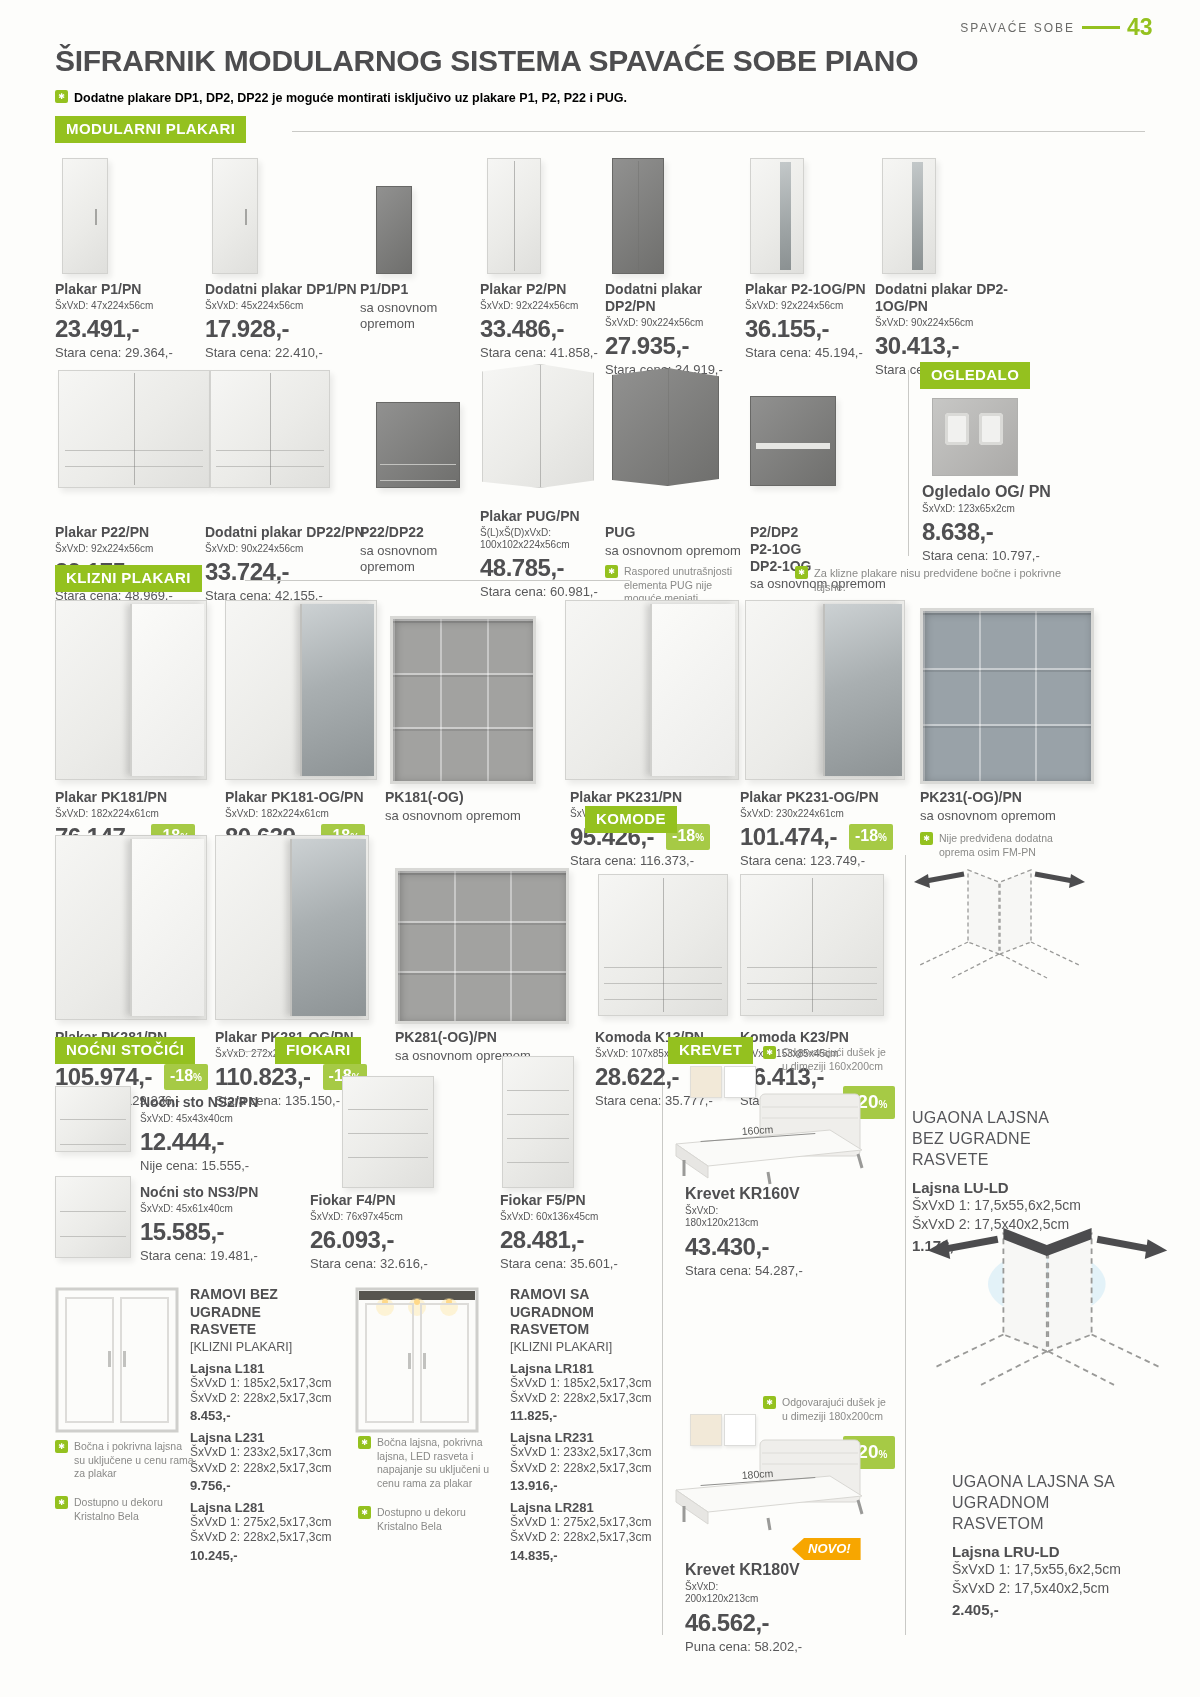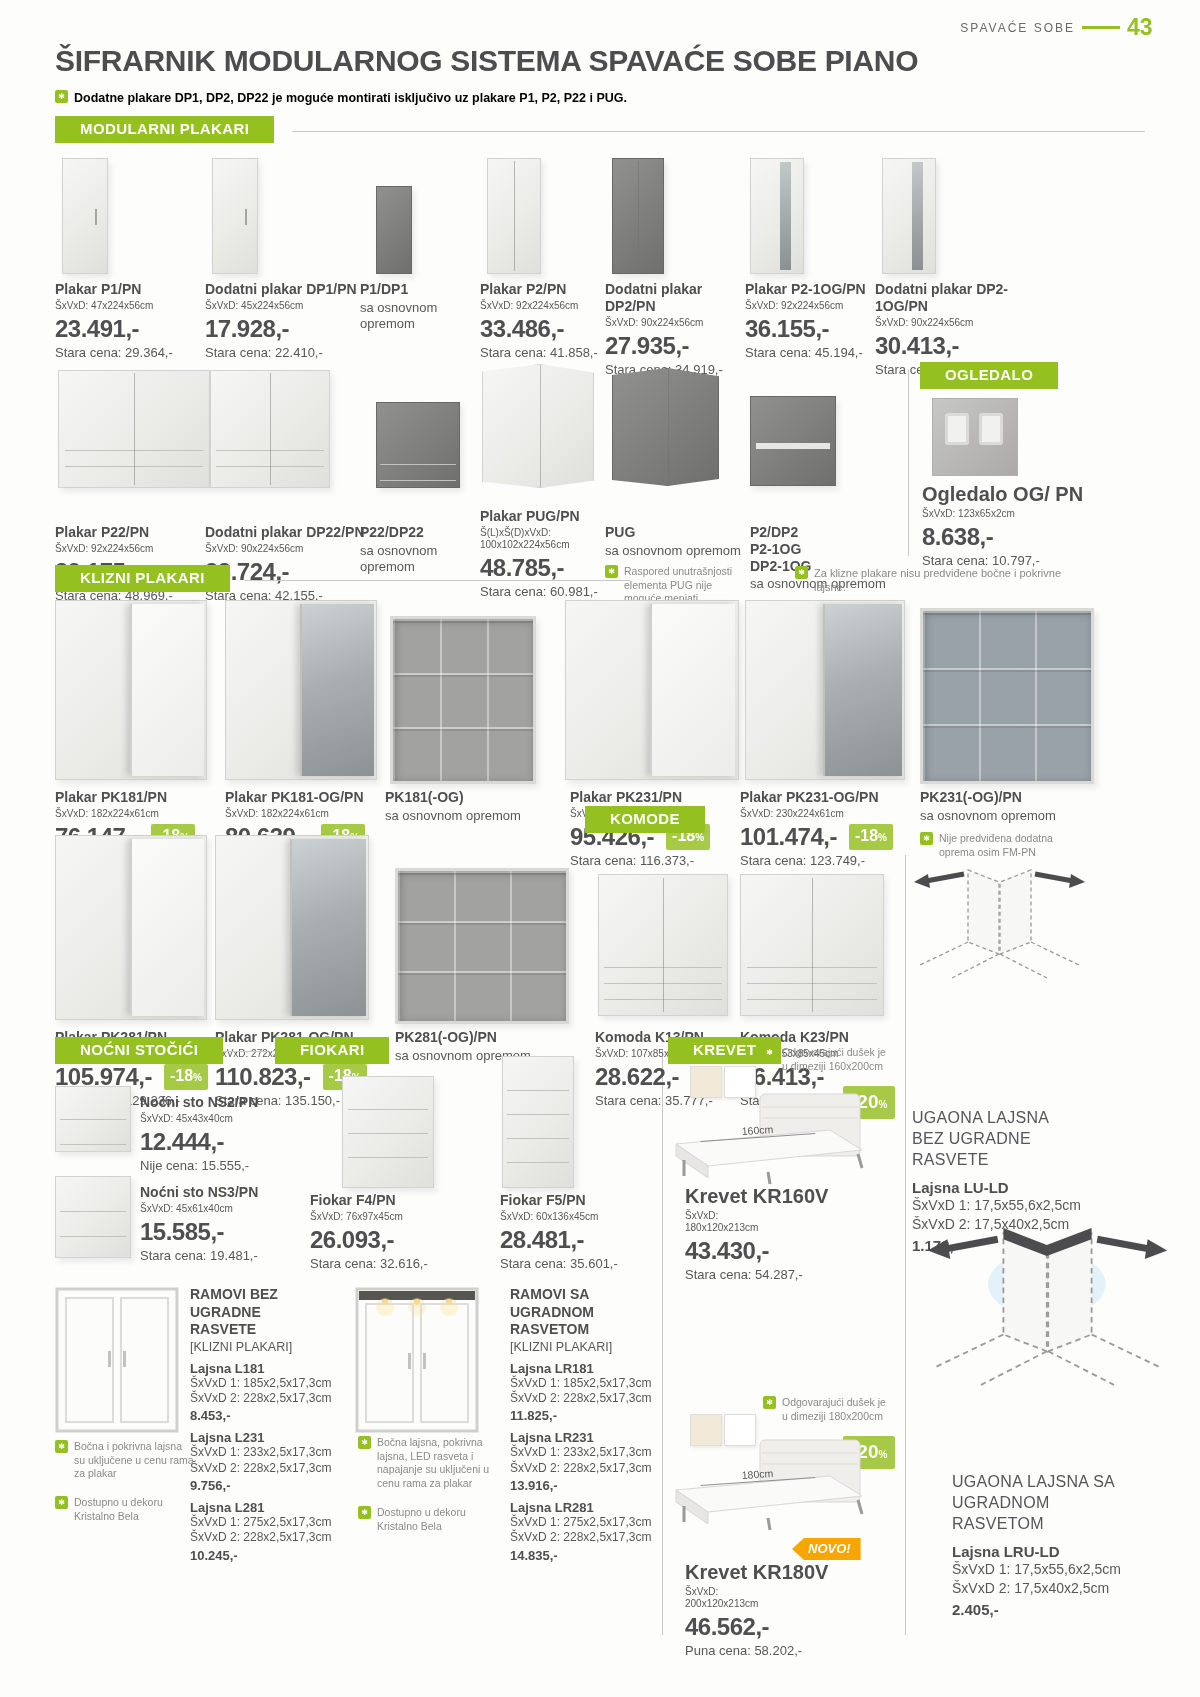--- a/index.html
+++ b/index.html
@@ -1,30 +1,30 @@
 <!DOCTYPE html>
 <html><head>
 <meta charset="utf-8">
 <style>
   html,body{margin:0;padding:0;background:#fff;}
   #page{position:relative;width:1200px;height:1697px;background:#fdfdfb;font-family:"Liberation Sans",sans-serif;color:#58585a;overflow:hidden;}
   .c{position:absolute;}
   .hline{position:absolute;height:1px;background:#c9c9c6;}
   .vline{position:absolute;width:1px;background:#c9c9c6;}
-  .secbadge{position:absolute;background:#94c11f;color:#fff;font-weight:bold;font-size:15px;letter-spacing:.4px;padding:4px 25px 6px;}
+  .secbadge{position:absolute;background:#94c11f;color:#fff;font-weight:bold;font-size:15px;letter-spacing:.4px;padding:4px 11px 6px;}
   .hdrlabel{font-size:12px;letter-spacing:2px;color:#6a6a68;text-align:right;}
   .pagenum{font-size:23px;font-weight:bold;color:#94c11f;}
   .title{font-size:30px;font-weight:bold;color:#4d4d4f;letter-spacing:-.3px;}
   .pname{font-size:14px;font-weight:bold;color:#4f4f51;line-height:1.2;white-space:pre-line;}
   .pdim{font-size:10px;margin-top:2px;line-height:1.22;}
   .pricebar{display:flex;align-items:center;gap:12px;margin-top:3px;}
   .pprice{font-size:24px;font-weight:bold;color:#4f4f51;letter-spacing:-.5px;}
   .pold{font-size:13px;margin-top:2px;}
   .psub{font-size:13px;margin-top:2px;line-height:1.25;}
-  .bigname{font-size:20px;}
+  .bigname{font-size:16px;}
   .disc{background:#a6ca45;color:#fff;font-weight:bold;border-radius:2px;padding:4px 6px 6px;font-size:16px;line-height:1;white-space:nowrap;}
   .disc small{font-size:10px;font-weight:bold;}
   .note{position:absolute;display:flex;gap:6px;align-items:flex-start;}
   .ast{flex:0 0 13px;width:13px;height:13px;background:#94c11f;border-radius:2px;color:#fff;font-size:8px;line-height:13px;text-align:center;}
   .notetext{font-size:10.5px;color:#8a8a88;line-height:1.3;}
   .notetext.dk{font-size:12.5px;color:#000000;font-weight:bold;}
   .furn{position:absolute;background:linear-gradient(135deg,#f6f6f4 0%,#ebebe8 55%,#dfdfdc 100%);border:1px solid #d2d2cf;box-shadow:3px 4px 6px rgba(0,0,0,.08);}
   .f-dark{background:linear-gradient(135deg,#919190,#6f6f6d);border-color:#686866;}
   .f-door2::after{content:"";position:absolute;left:50%;top:2%;bottom:2%;width:1px;background:rgba(110,110,108,.45);}
   .f-handle::before{content:"";position:absolute;right:22%;top:44%;width:2px;height:16px;background:#a5a5a2;}

